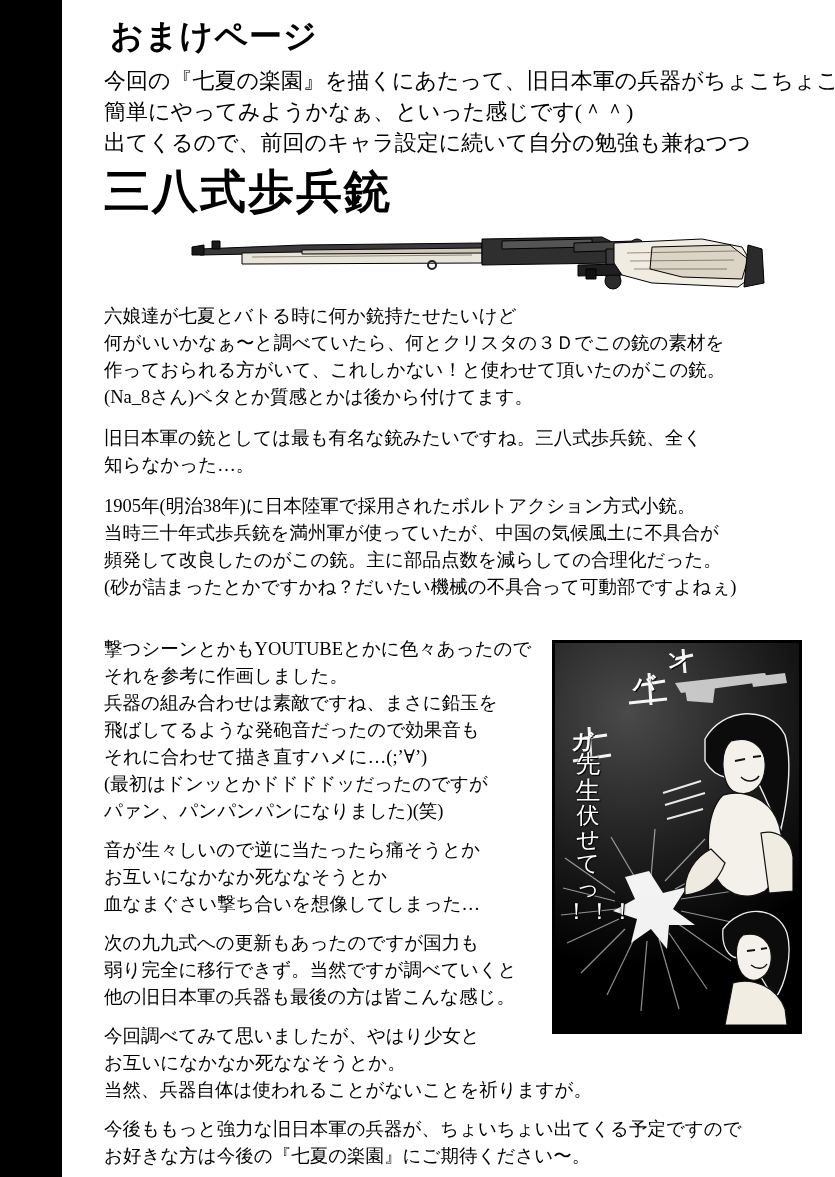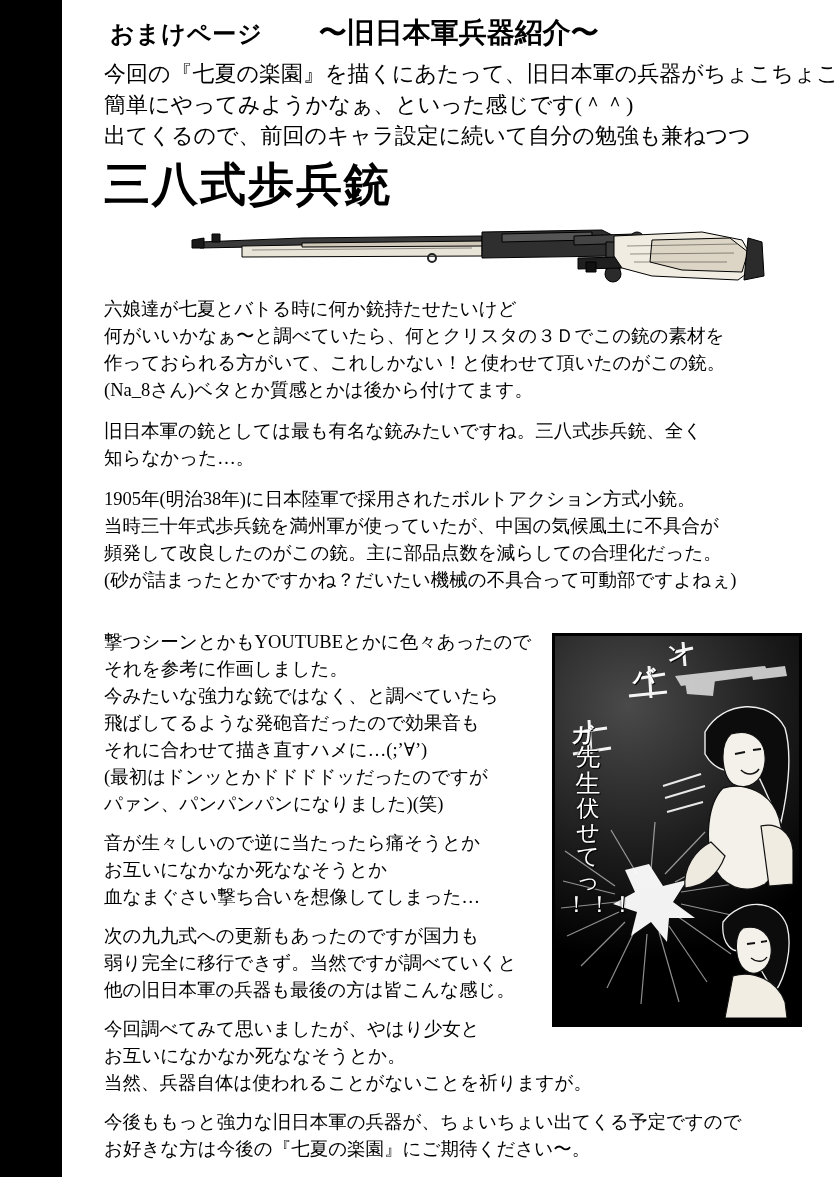--- a/index.html
+++ b/index.html
@@ -34,21 +34,21 @@
     width: 716px;
   }
   
   .header-row {
     display: flex;
     align-items: baseline;
     margin: 0 0 6px 0;
     padding-left: 18px;
   }
   .omake-title {
-    font-size: 24px;
+    font-size: 33px;
     font-weight: bold;
     letter-spacing: 1px;
     color: #000;
     white-space: nowrap;
   }
   .subtitle {
     font-size: 28px;
     font-weight: bold;
     color: #000;
     margin-left: 56px;
@@ -157,21 +157,20 @@
 </style>
 </head>
 <body>
 
 <div class="page">
   <div class="sheet">
     <div class="content">
 
       <div class="header-row">
         <div class="omake-title">おまけページ</div>
-        <div class="subtitle">〜旧日本軍兵器紹介〜</div>
       </div>
 
       <div class="intro">
         <div>今回の『七夏の楽園』を描くにあたって、旧日本軍の兵器がちょこちょこ</div>
         <div>簡単にやってみようかなぁ、といった感じです(＾＾)</div>
         <div>出てくるので、前回のキャラ設定に続いて自分の勉強も兼ねつつ</div>
       </div>
 
       <div class="gun-name">三八式歩兵銃</div>
 
@@ -232,21 +231,21 @@
         <div>頻発して改良したのがこの銃。主に部品点数を減らしての合理化だった。</div>
         <div>(砂が詰まったとかですかね？だいたい機械の不具合って可動部ですよねぇ)</div>
       </div>
 
       <div class="lower">
         <div class="lower-text">
 
           <div class="para tight">
             <div>撃つシーンとかもYOUTUBEとかに色々あったので</div>
             <div>それを参考に作画しました。</div>
-            <div>今みたいな強力な銃ではなく、と調べていたら</div>
+            <div>兵器の組み合わせは素敵ですね、まさに鉛玉を</div>
             <div>飛ばしてるような発砲音だったので効果音も</div>
             <div>それに合わせて描き直すハメに…(;’∀’)</div>
             <div>(最初はドンッとかドドドドッだったのですが</div>
             <div>パァン、パンパンパンになりました)(笑)</div>
           </div>
 
           <div class="para tight">
             <div>音が生々しいので逆に当たったら痛そうとか</div>
             <div>お互いになかなか死ななそうとか</div>
             <div>血なまぐさい撃ち合いを想像してしまった…</div>

